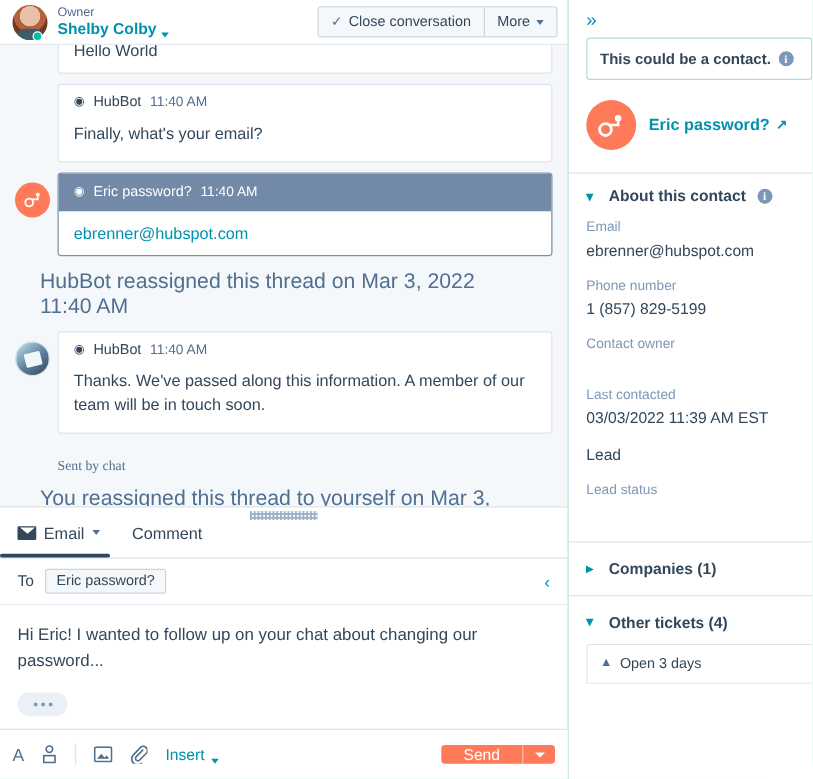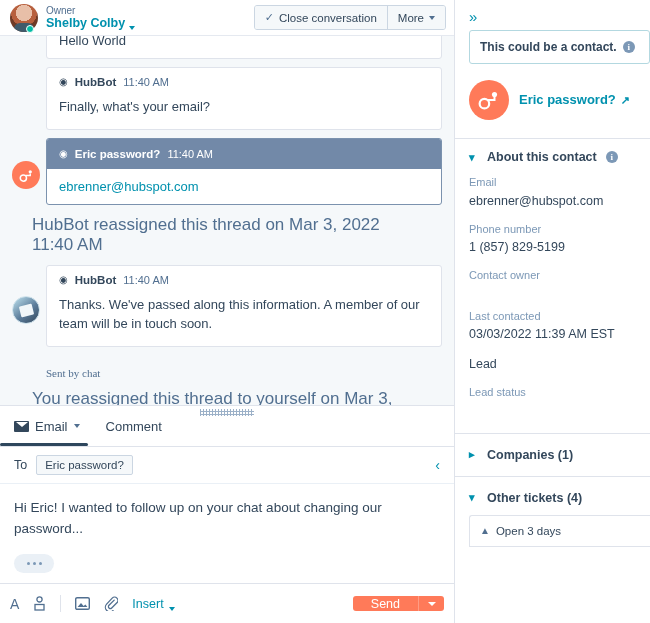--- a/index.html
+++ b/index.html
@@ -68,21 +68,21 @@
   }
   .btn-seg + .btn-seg { border-left: 1px solid #cbd6e2; }
   .check-ico { color: #516f90; font-size: 11px; }
 
   
   .thread {
     flex: 1 1 auto; overflow: hidden;
     background: #f5f8fa; padding: 0 12px 4px 12px;
     position: relative;
   }
-  .msg-row { display: flex; align-items: center; margin-top: 8px; }
+  .msg-row { display: flex; align-items: flex-start; margin-top: 8px; }
   .msg-gutter { width: 34px; flex: 0 0 34px; padding-top: 8px; }
   .bot-avatar {
     width: 28px; height: 28px; border-radius: 50%;
     background: #ff7a59; display: flex; align-items: center; justify-content: center;
   }
   .sprocket { width: 15px; height: 15px; }
   .bot-avatar2 {
     width: 28px; height: 28px; border-radius: 50%;
     background: linear-gradient(140deg,#bfe3ef 0%, #5c7d9b 55%, #33475b 100%);
     overflow: hidden; position: relative; border: 1px solid #cfe3ec;
@@ -93,21 +93,21 @@
     transform: rotate(-14deg); border-radius: 1px;
   }
   .msg-card {
     flex: 1 1 auto; background: #fff;
     border: 1px solid #dfe3eb; border-radius: 3px; overflow: hidden;
   }
   .msg-head {
     display: flex; align-items: center; gap: 7px;
     padding: 8px 12px 2px 12px; font-size: 11.5px;
   }
-  .msg-head .sender { font-weight: bold; color: #33475b; }
+  .msg-head .sender { font-weight: normal; color: #33475b; }
   .msg-head .time { color: #516f90; font-size: 11px; }
   .chat-ico { color: #33475b; font-size: 10px; line-height: 1; }
   .msg-body {
     padding: 8px 12px 12px 12px; font-size: 13px;
     color: #33475b; line-height: 1.45;
   }
   .msg-plain { padding: 10px 12px; font-size: 13px; color: #33475b; }
 
   
   .msg-card.selected { border-color: #7b92ae; }

